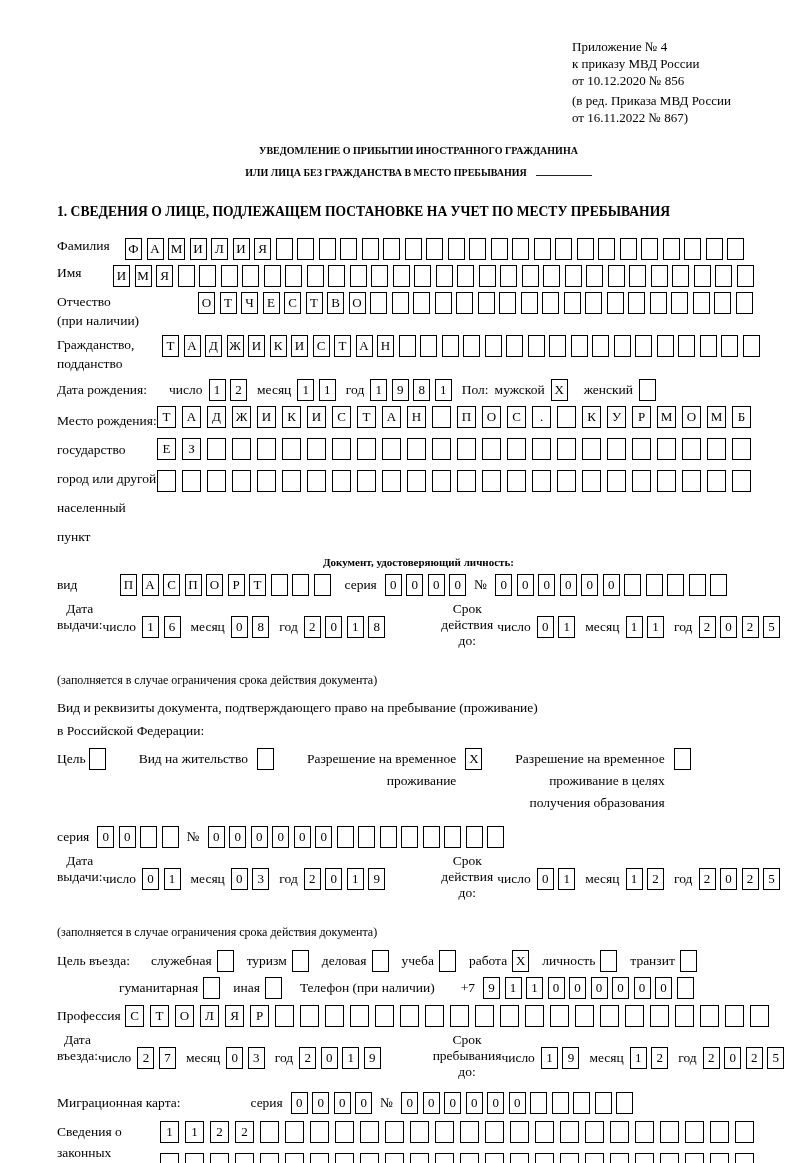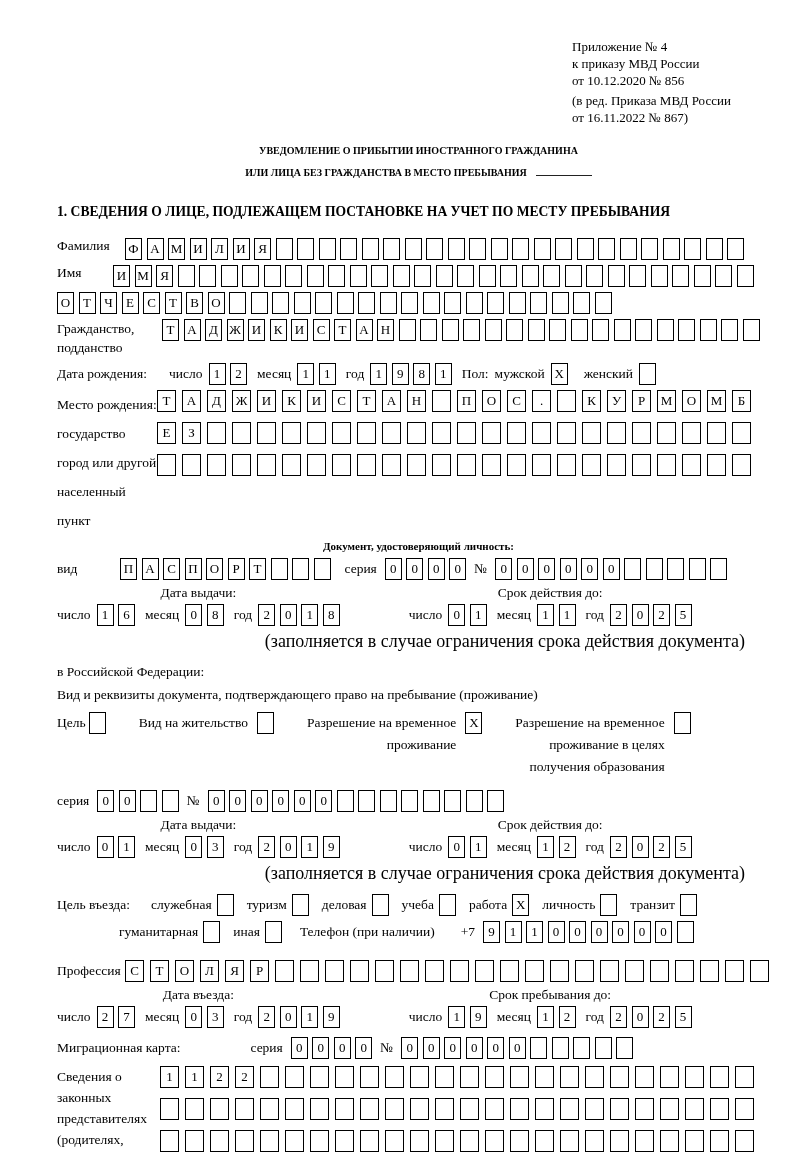--- a/index.html
+++ b/index.html
@@ -36,39 +36,39 @@
   
   .col-label{flex:0 0 auto;}
   .bp-label{width:100px;line-height:29px;}
   .rep-label{width:103px;line-height:21px;}
   .multirow .cellrow{display:flex;margin-bottom:10px;}
   .multirow .cellrow:last-child{margin-bottom:0;}
   
   .center-bold{font-weight:bold;text-align:center;font-size:11px;margin:2px 0 6px;}
   
   .dates{display:flex;margin-top:4px;margin-bottom:2px;}
-  .dgroup{display:flex;flex-direction:column;}
+  .dgroup{display:flex;flex-direction:row;}
   .dgroup .dtitle{text-align:center;margin-bottom:3px;}
   .drow{display:flex;align-items:center;}
   .drow .dlab{margin-right:6px;}
   .drow .ml{margin-left:10px;}
-  .dgroup2{margin-left:69px;}
-  .note{text-align:right;padding-right:35px;font-size:18px;margin:5px 0 4px;}
+  .dgroup2{margin-left:52px;}
+  .note{padding-right:35px;font-size:12px;margin:21px 0 4px;}
   .plain{line-height:23px;margin-top:8px;}
   
   .visa{display:flex;margin-top:6px;margin-bottom:4px;}
   .vopt{display:flex;align-items:flex-start;}
   .vopt + .vopt{margin-left:33px;}
   .vtext{margin-right:9px;line-height:22px;}
   .vtext.center{text-align:right;}
   
   .purpose{display:flex;align-items:center;margin-top:10px;margin-bottom:5px;flex-wrap:nowrap;}
   .plabel{margin-right:5px;flex:0 0 auto;}
   .pbox{margin-right:13px;}
-  .purpose2{display:flex;align-items:center;margin-left:62px;margin-bottom:17px;}
+  .purpose2{display:flex;align-items:center;margin-left:62px;margin-bottom:6px;}
   .phone-label{margin-left:18px;margin-right:26px;}
   .phone-prefix{margin-right:8px;}
   .mt6{margin-top:6px;}
   .mt12{margin-top:12px;}
 </style>
 </head>
 <body>
 
 <div class="page">
 
@@ -155,20 +155,24 @@
         <span class="cell"></span>
         <span class="cell"></span>
         <span class="cell"></span>
         <span class="cell"></span>
         <span class="cell"></span>
         <span class="cell"></span>
       </span>
   </div>
 
   <div class="frow">
+    <div class="flabel w-pat lbl2">
+      <div>Отчество</div>
+      <div>(при наличии)</div>
+    </div>
     <span class="cellrow">
         <span class="cell">О</span>
         <span class="cell">Т</span>
         <span class="cell">Ч</span>
         <span class="cell">Е</span>
         <span class="cell">С</span>
         <span class="cell">Т</span>
         <span class="cell">В</span>
         <span class="cell">О</span>
         <span class="cell"></span>
@@ -429,22 +433,22 @@
             <span class="cell">0</span>
             <span class="cell">2</span>
             <span class="cell">5</span>
           </span>
       </div>
     </div>
   </div>
   <div class="note">(заполняется в случае ограничения срока действия документа)</div>
 
   <div class="plain">
+    <div>Вид и реквизиты документа, подтверждающего право на пребывание (проживание)</div>
     <div>в Российской Федерации:</div>
-    <div>Вид и реквизиты документа, подтверждающего право на пребывание (проживание)</div>
   </div>
 
   <div class="visa">
     <div class="vopt">
       <span class="vtext" style="margin-right:3px;">Цель</span>
       <span class="cellrow">
           <span class="cell"></span>
         </span>
     </div>
     <div class="vopt">

